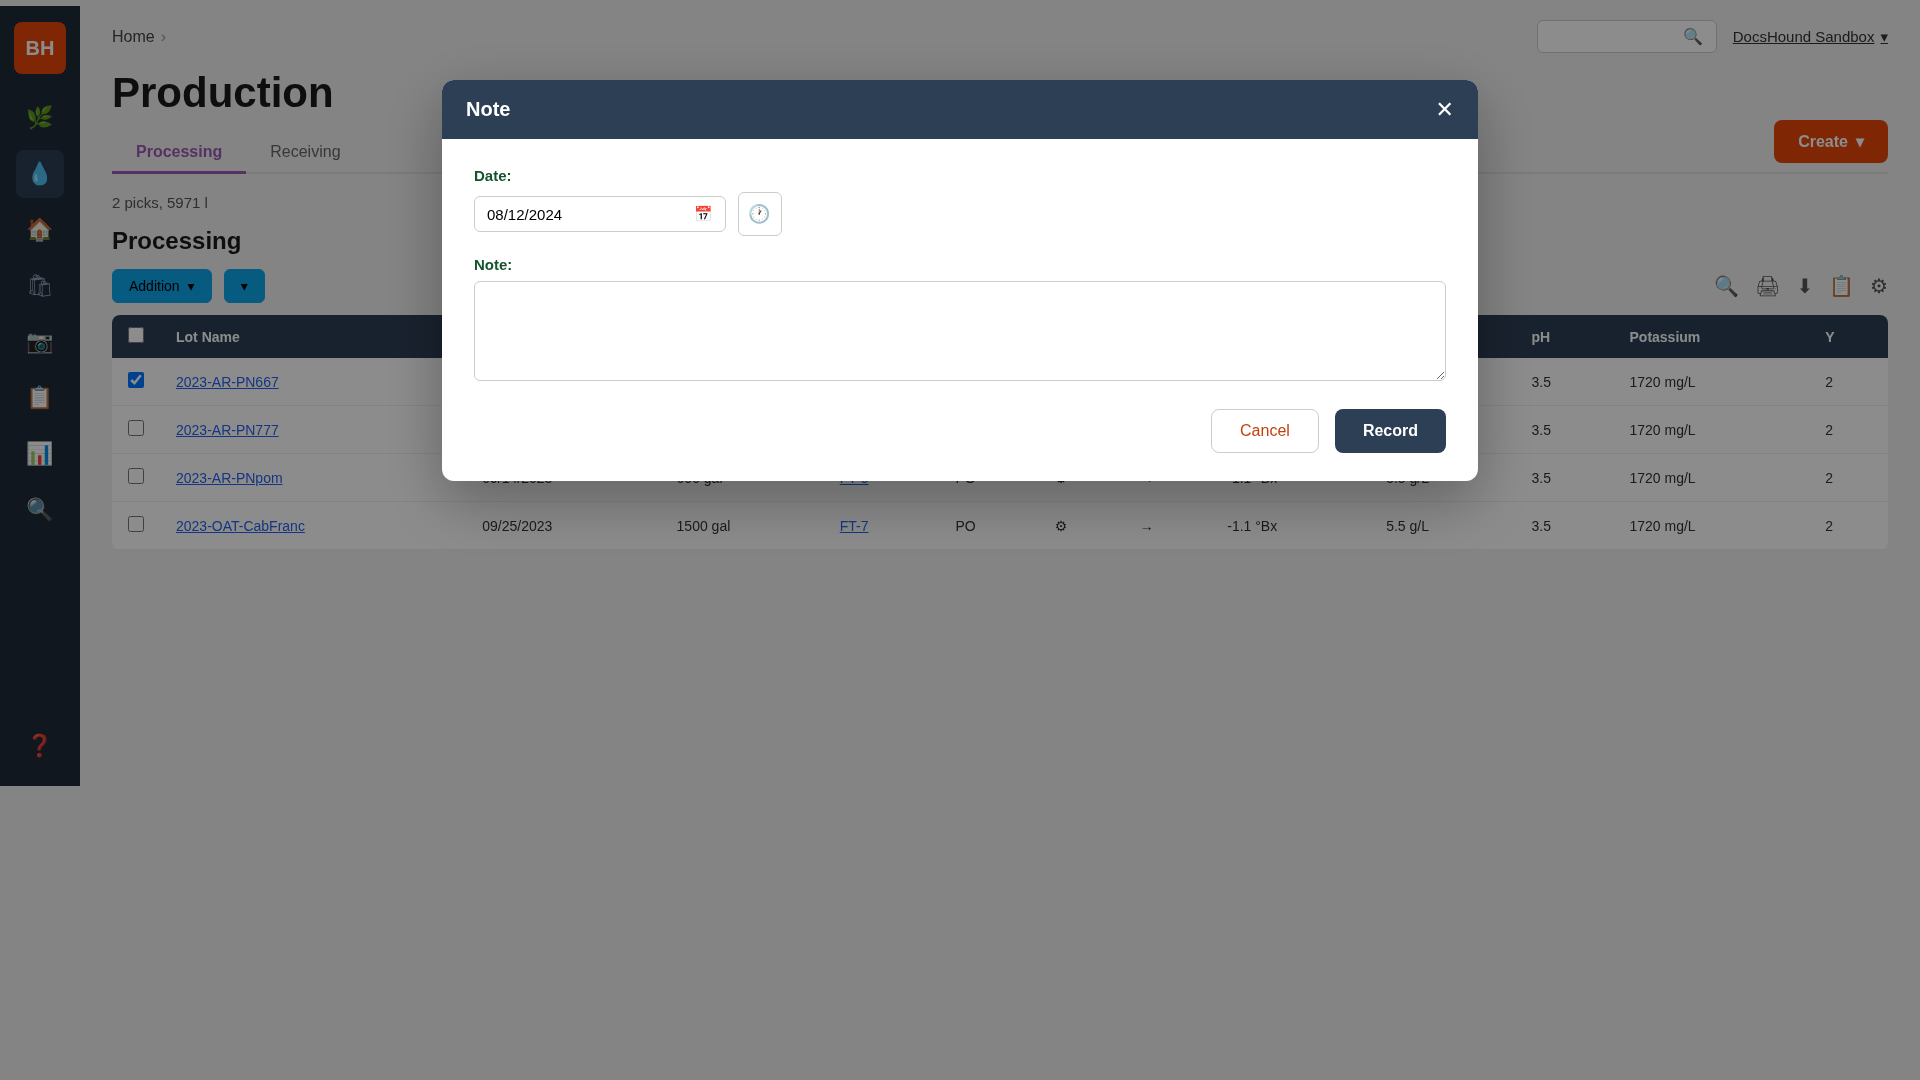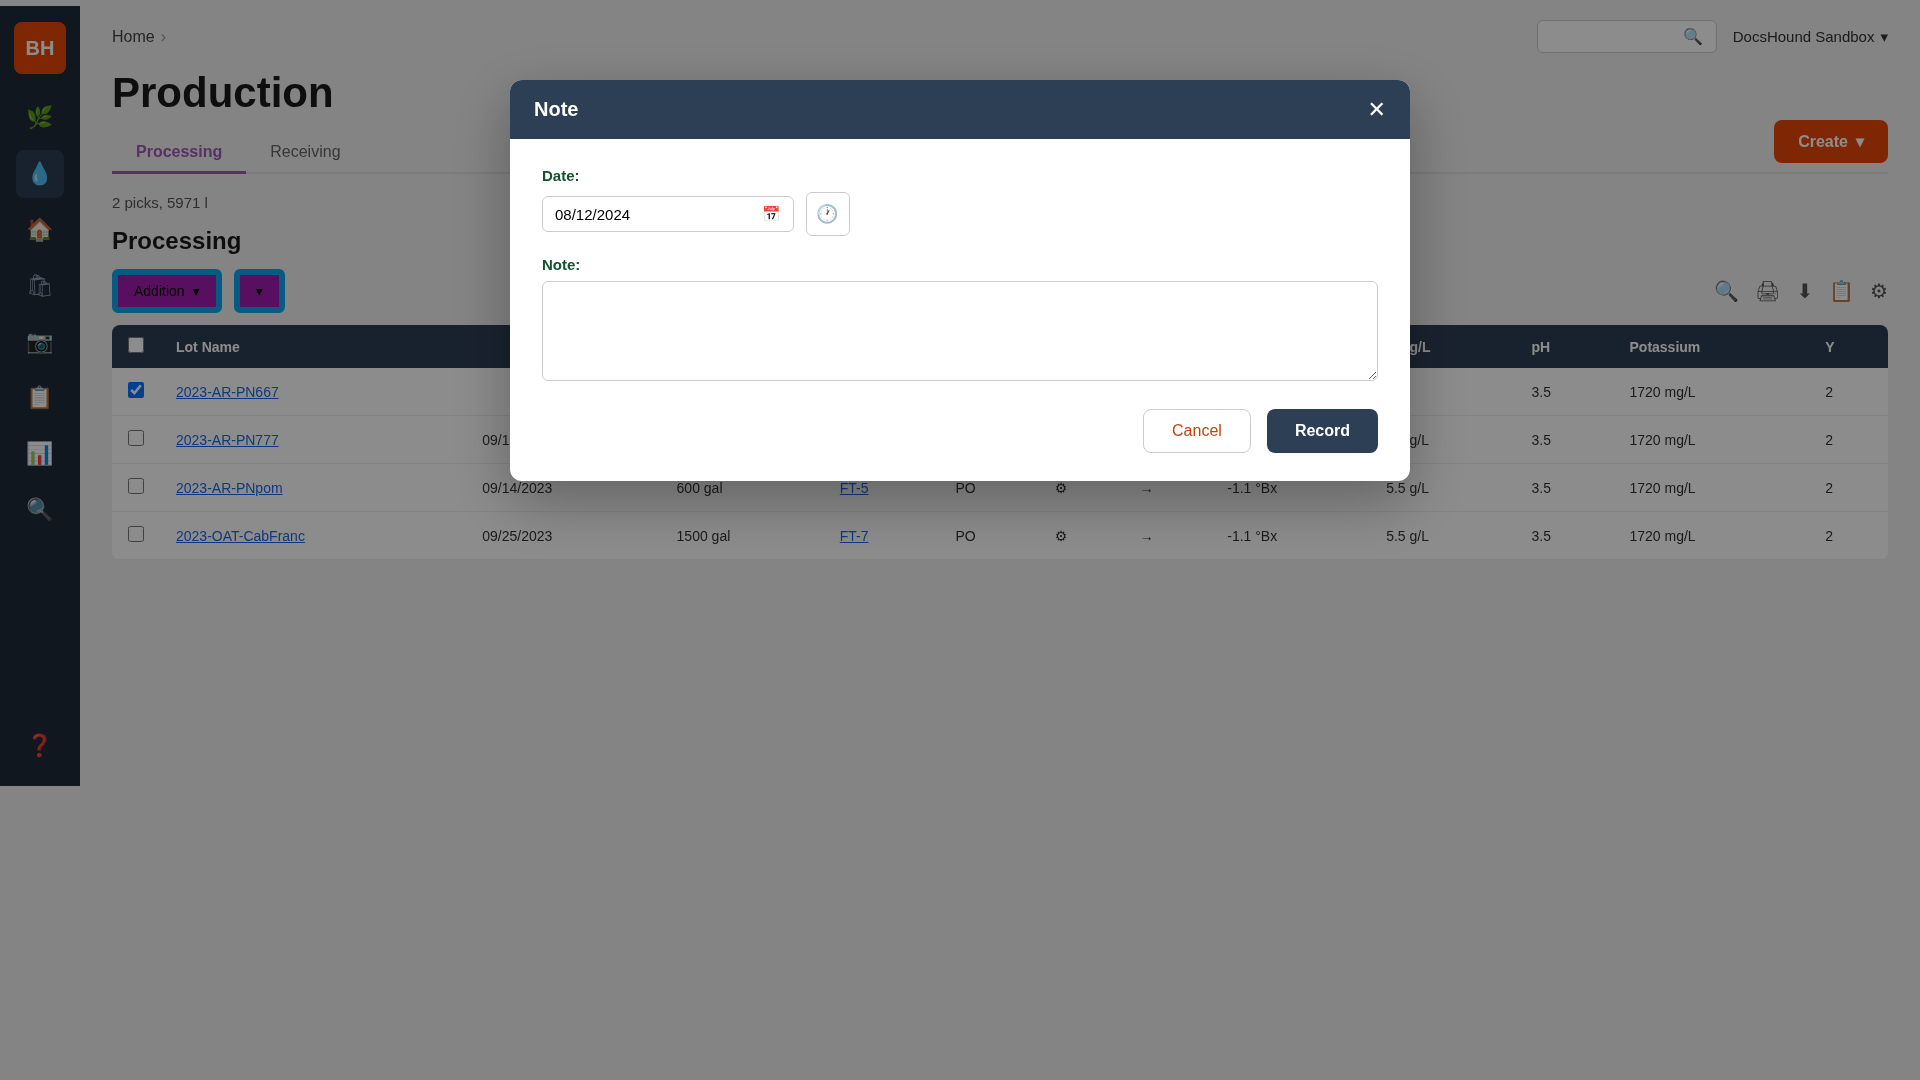--- a/index.html
+++ b/index.html
@@ -103,20 +103,21 @@
       width: 100%;
     }
     .user-menu {
       display: flex;
       align-items: center;
       gap: 6px;
       font-size: 15px;
       font-weight: 500;
       color: #333;
       cursor: pointer;
+      text-decoration: underline;
     }
 
     
     .page-title {
       font-size: 42px;
       font-weight: 700;
       color: #1a1a1a;
       margin-bottom: 16px;
     }
 
@@ -146,23 +147,23 @@
       display: flex;
       align-items: center;
       gap: 12px;
       margin-bottom: 12px;
     }
     .dropdown-btn {
       display: flex;
       align-items: center;
       gap: 8px;
       padding: 8px 16px;
-      border: 6px solid #0ea5e9;
+      border: 1px solid #0ea5e9;
       border-radius: 6px;
-      background: #a21caf;
+      background: #0ea5e9;
       font-size: 14px;
       cursor: pointer;
     }
     .toolbar-icons {
       margin-left: auto;
       display: flex;
       gap: 16px;
       color: #555;
       font-size: 20px;
     }
@@ -231,21 +232,21 @@
       background: rgba(0,0,0,0.45);
       z-index: 100;
       display: flex;
       align-items: flex-start;
       justify-content: center;
       padding-top: 80px;
     }
     .modal {
       background: white;
       border-radius: 12px;
-      width: 900px;
+      width: 1036px;
       max-width: 95vw;
       overflow: hidden;
       box-shadow: 0 20px 60px rgba(0,0,0,0.3);
     }
     .modal-header {
       background: #2d3f55;
       color: white;
       padding: 18px 24px;
       display: flex;
       align-items: center;

